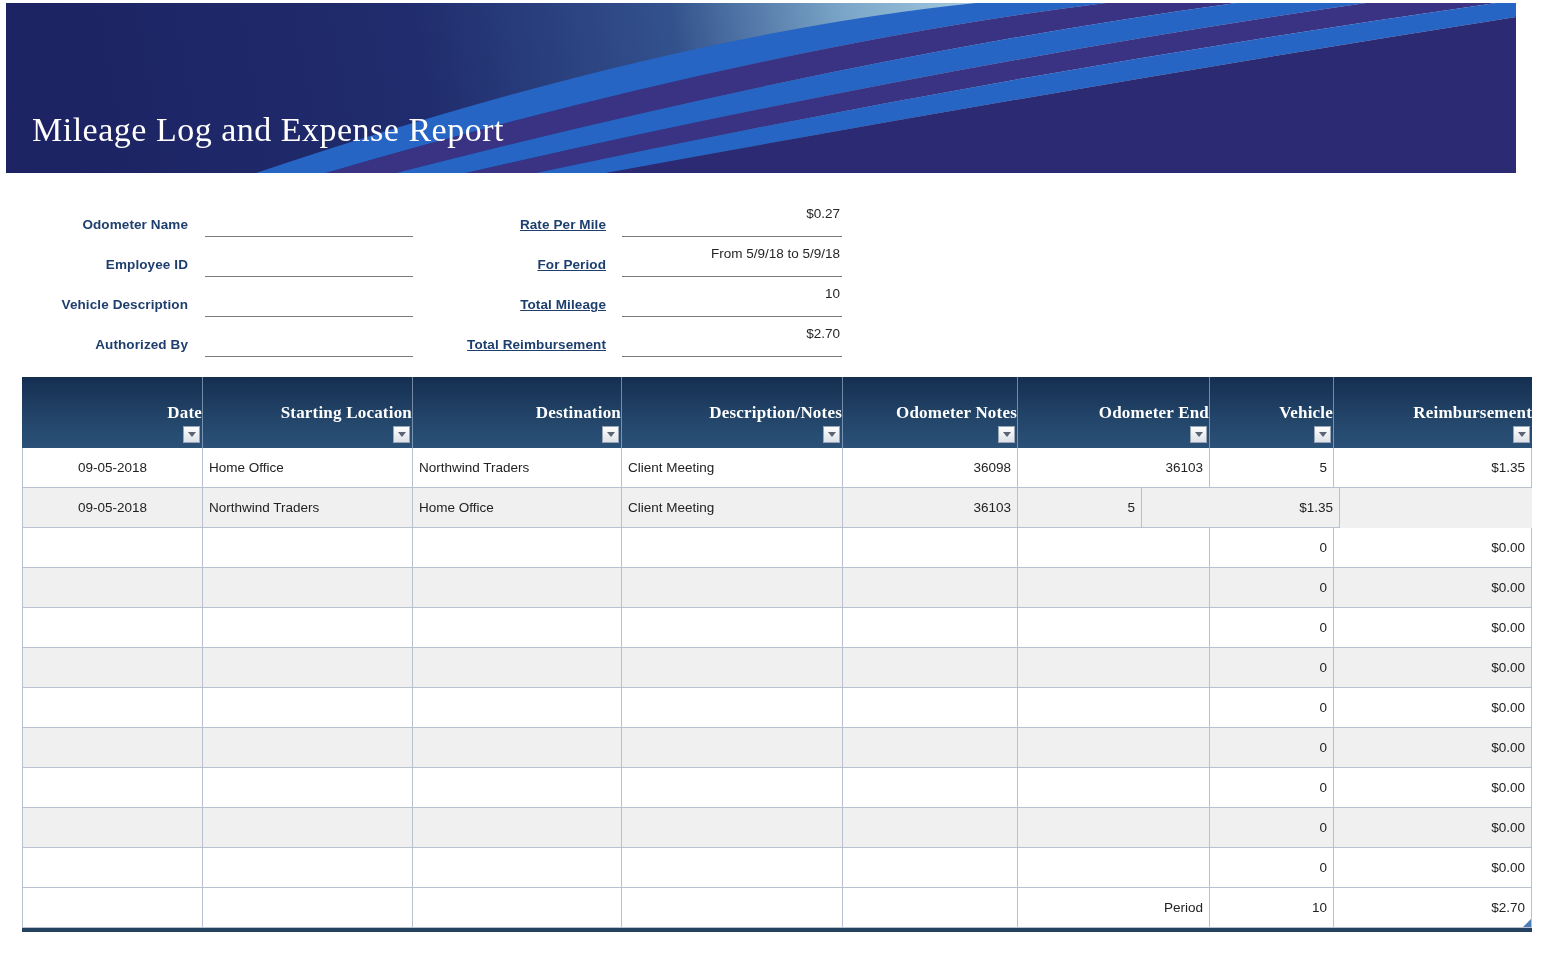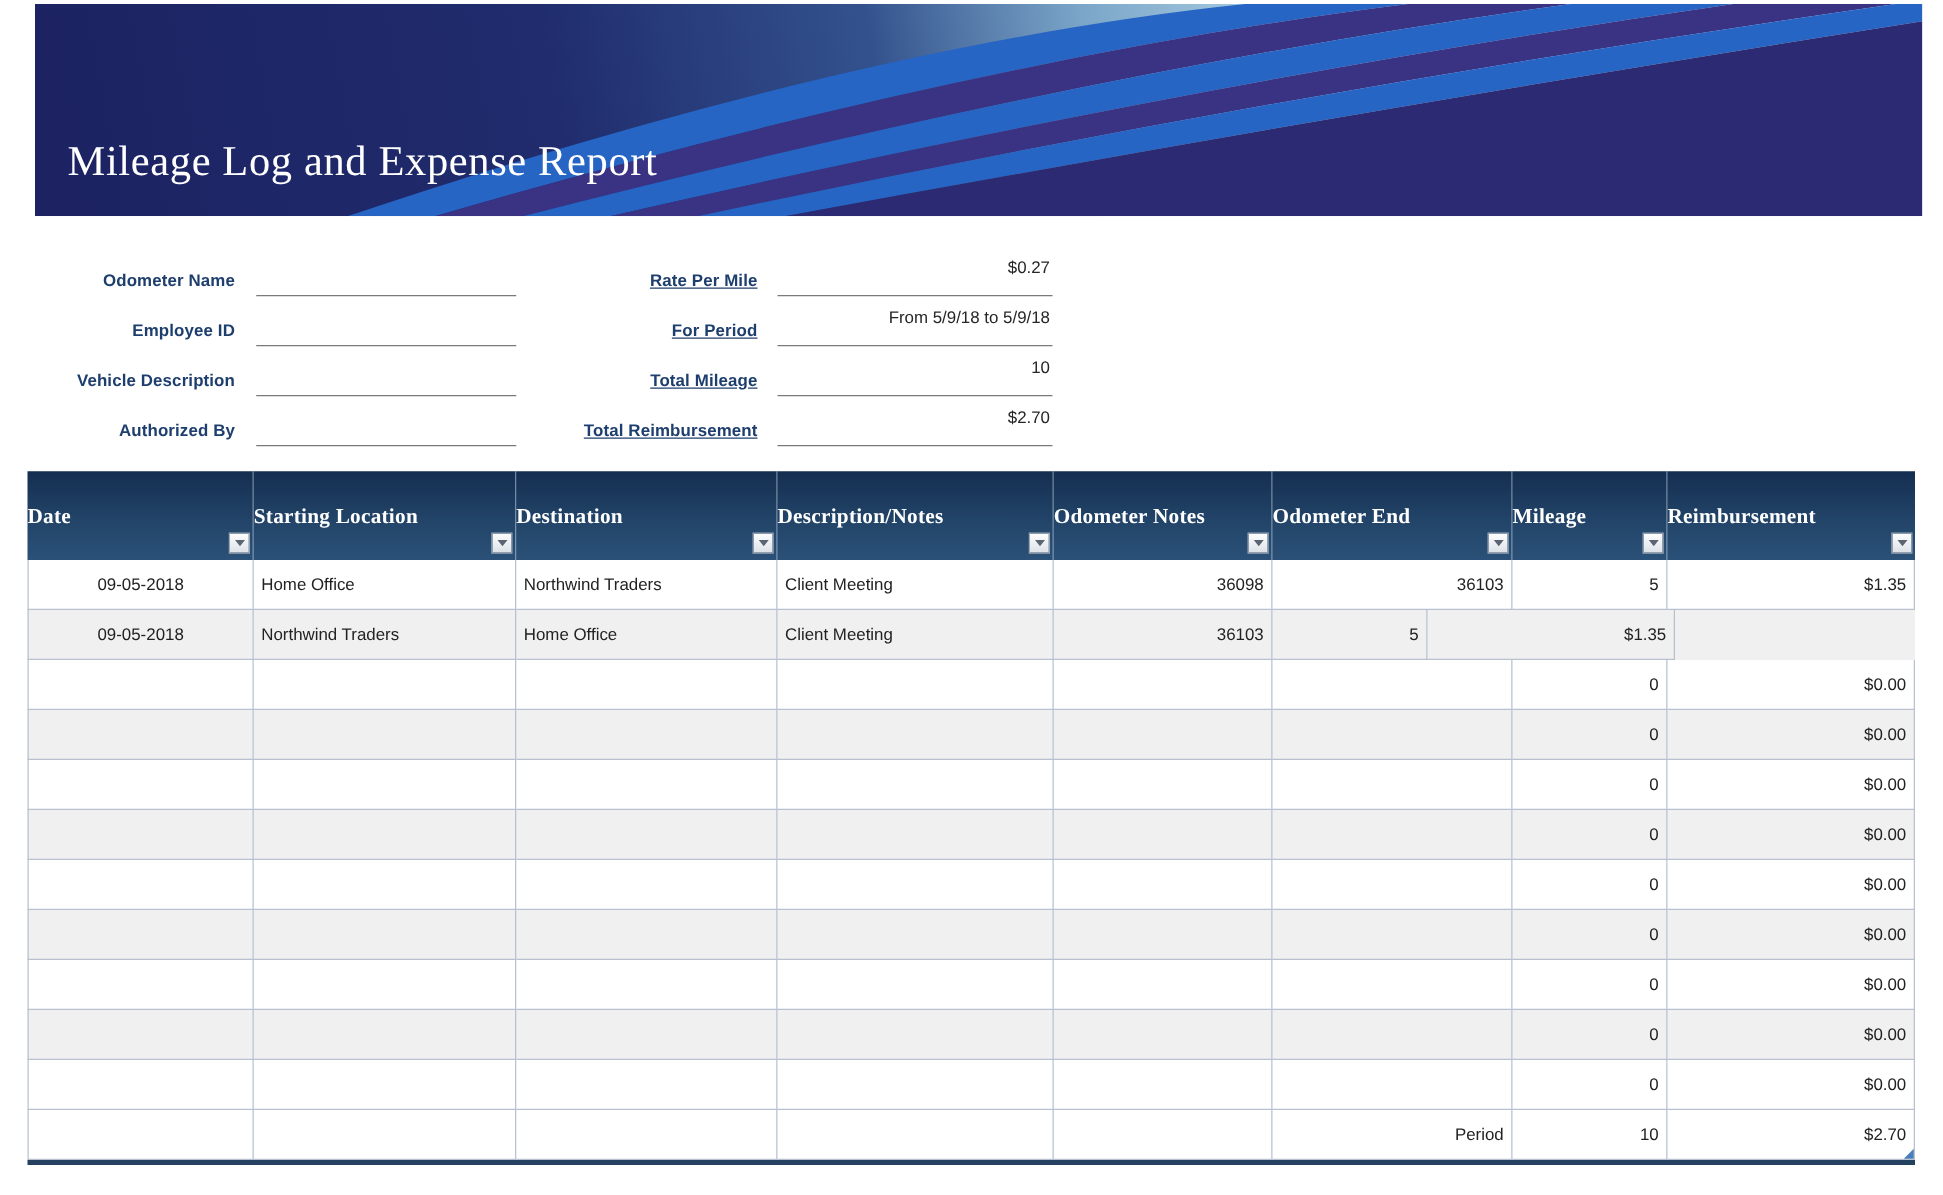--- a/index.html
+++ b/index.html
@@ -1,20 +1,20 @@
 <!DOCTYPE html>
 <html><head>
 <meta charset="utf-8">
 <style>
   html,body{margin:0;padding:0;background:#fff;}
   .page{position:relative;width:1554px;height:956px;background:#ffffff;overflow:hidden;
         font-family:"Liberation Sans",sans-serif;}
 
   
-  .banner{position:absolute;left:28px;top:3px;width:1510px;height:170px;overflow:hidden;}
+  .banner{position:absolute;left:6px;top:3px;width:1510px;height:170px;overflow:hidden;}
   .banner svg{position:absolute;left:0;top:0;display:block;}
   .banner-title{position:absolute;left:26px;bottom:24px;color:#ffffff;
     font-family:"Liberation Serif","DejaVu Serif",serif;font-size:34px;font-weight:400;
     letter-spacing:0.5px;white-space:nowrap;}
 
   
   .form-row{position:absolute;left:0;width:100%;height:42px;}
   .f-label{position:absolute;bottom:6px;text-align:right;color:#1e3f6e;
     font-size:13.5px;font-weight:bold;letter-spacing:0.1px;}
   .f-label.left{left:22px;width:166px;}
@@ -24,21 +24,21 @@
   .f-line.right{left:622px;width:220px;}
   .f-value{position:absolute;left:622px;width:218px;bottom:17px;text-align:right;
     color:#262626;font-size:13.5px;}
 
   
   .mileage-table{position:absolute;left:22px;top:377px;width:1510px;
     border-bottom:4px solid #24425f;}
   .t-header{display:flex;height:71px;
     background:linear-gradient(to bottom,#142e50 0%,#224468 55%,#2b5178 100%);}
   .t-hcell{position:relative;box-sizing:border-box;display:flex;align-items:center;
-    justify-content:flex-start;border-right:1px solid rgba(190,205,228,0.55);
+    justify-content:flex-end;border-right:1px solid rgba(190,205,228,0.55);
     color:#ffffff;font-family:"Liberation Serif","DejaVu Serif",serif;
     font-size:17px;font-weight:bold;letter-spacing:0.2px;}
   .t-hcell:last-child{border-right:none;}
   .filter-btn{position:absolute;right:2px;bottom:5px;width:17px;height:17px;
     background:linear-gradient(to bottom,#fdfdfd,#dde2e8);border:1px solid #9aa5b4;
     box-sizing:border-box;display:flex;align-items:center;justify-content:center;
     padding:0;cursor:pointer;}
   .filter-arrow{width:0;height:0;border-left:4px solid transparent;
     border-right:4px solid transparent;border-top:5px solid #5a6472;}
   .t-row{display:flex;height:40px;background:#ffffff;box-sizing:border-box;}
@@ -142,21 +142,21 @@
             <span class="filter-arrow"></span>
           </button>
         </div>
         <div class="t-hcell" style="width: 192px;">
           <span>Odometer End</span>
           <button class="filter-btn">
             <span class="filter-arrow"></span>
           </button>
         </div>
         <div class="t-hcell" style="width: 124px;">
-          <span>Mileage</span>
+          <span>Vehicle</span>
           <button class="filter-btn">
             <span class="filter-arrow"></span>
           </button>
         </div>
         <div class="t-hcell" style="width: 198px;">
           <span>Reimbursement</span>
           <button class="filter-btn">
             <span class="filter-arrow"></span>
           </button>
         </div>

